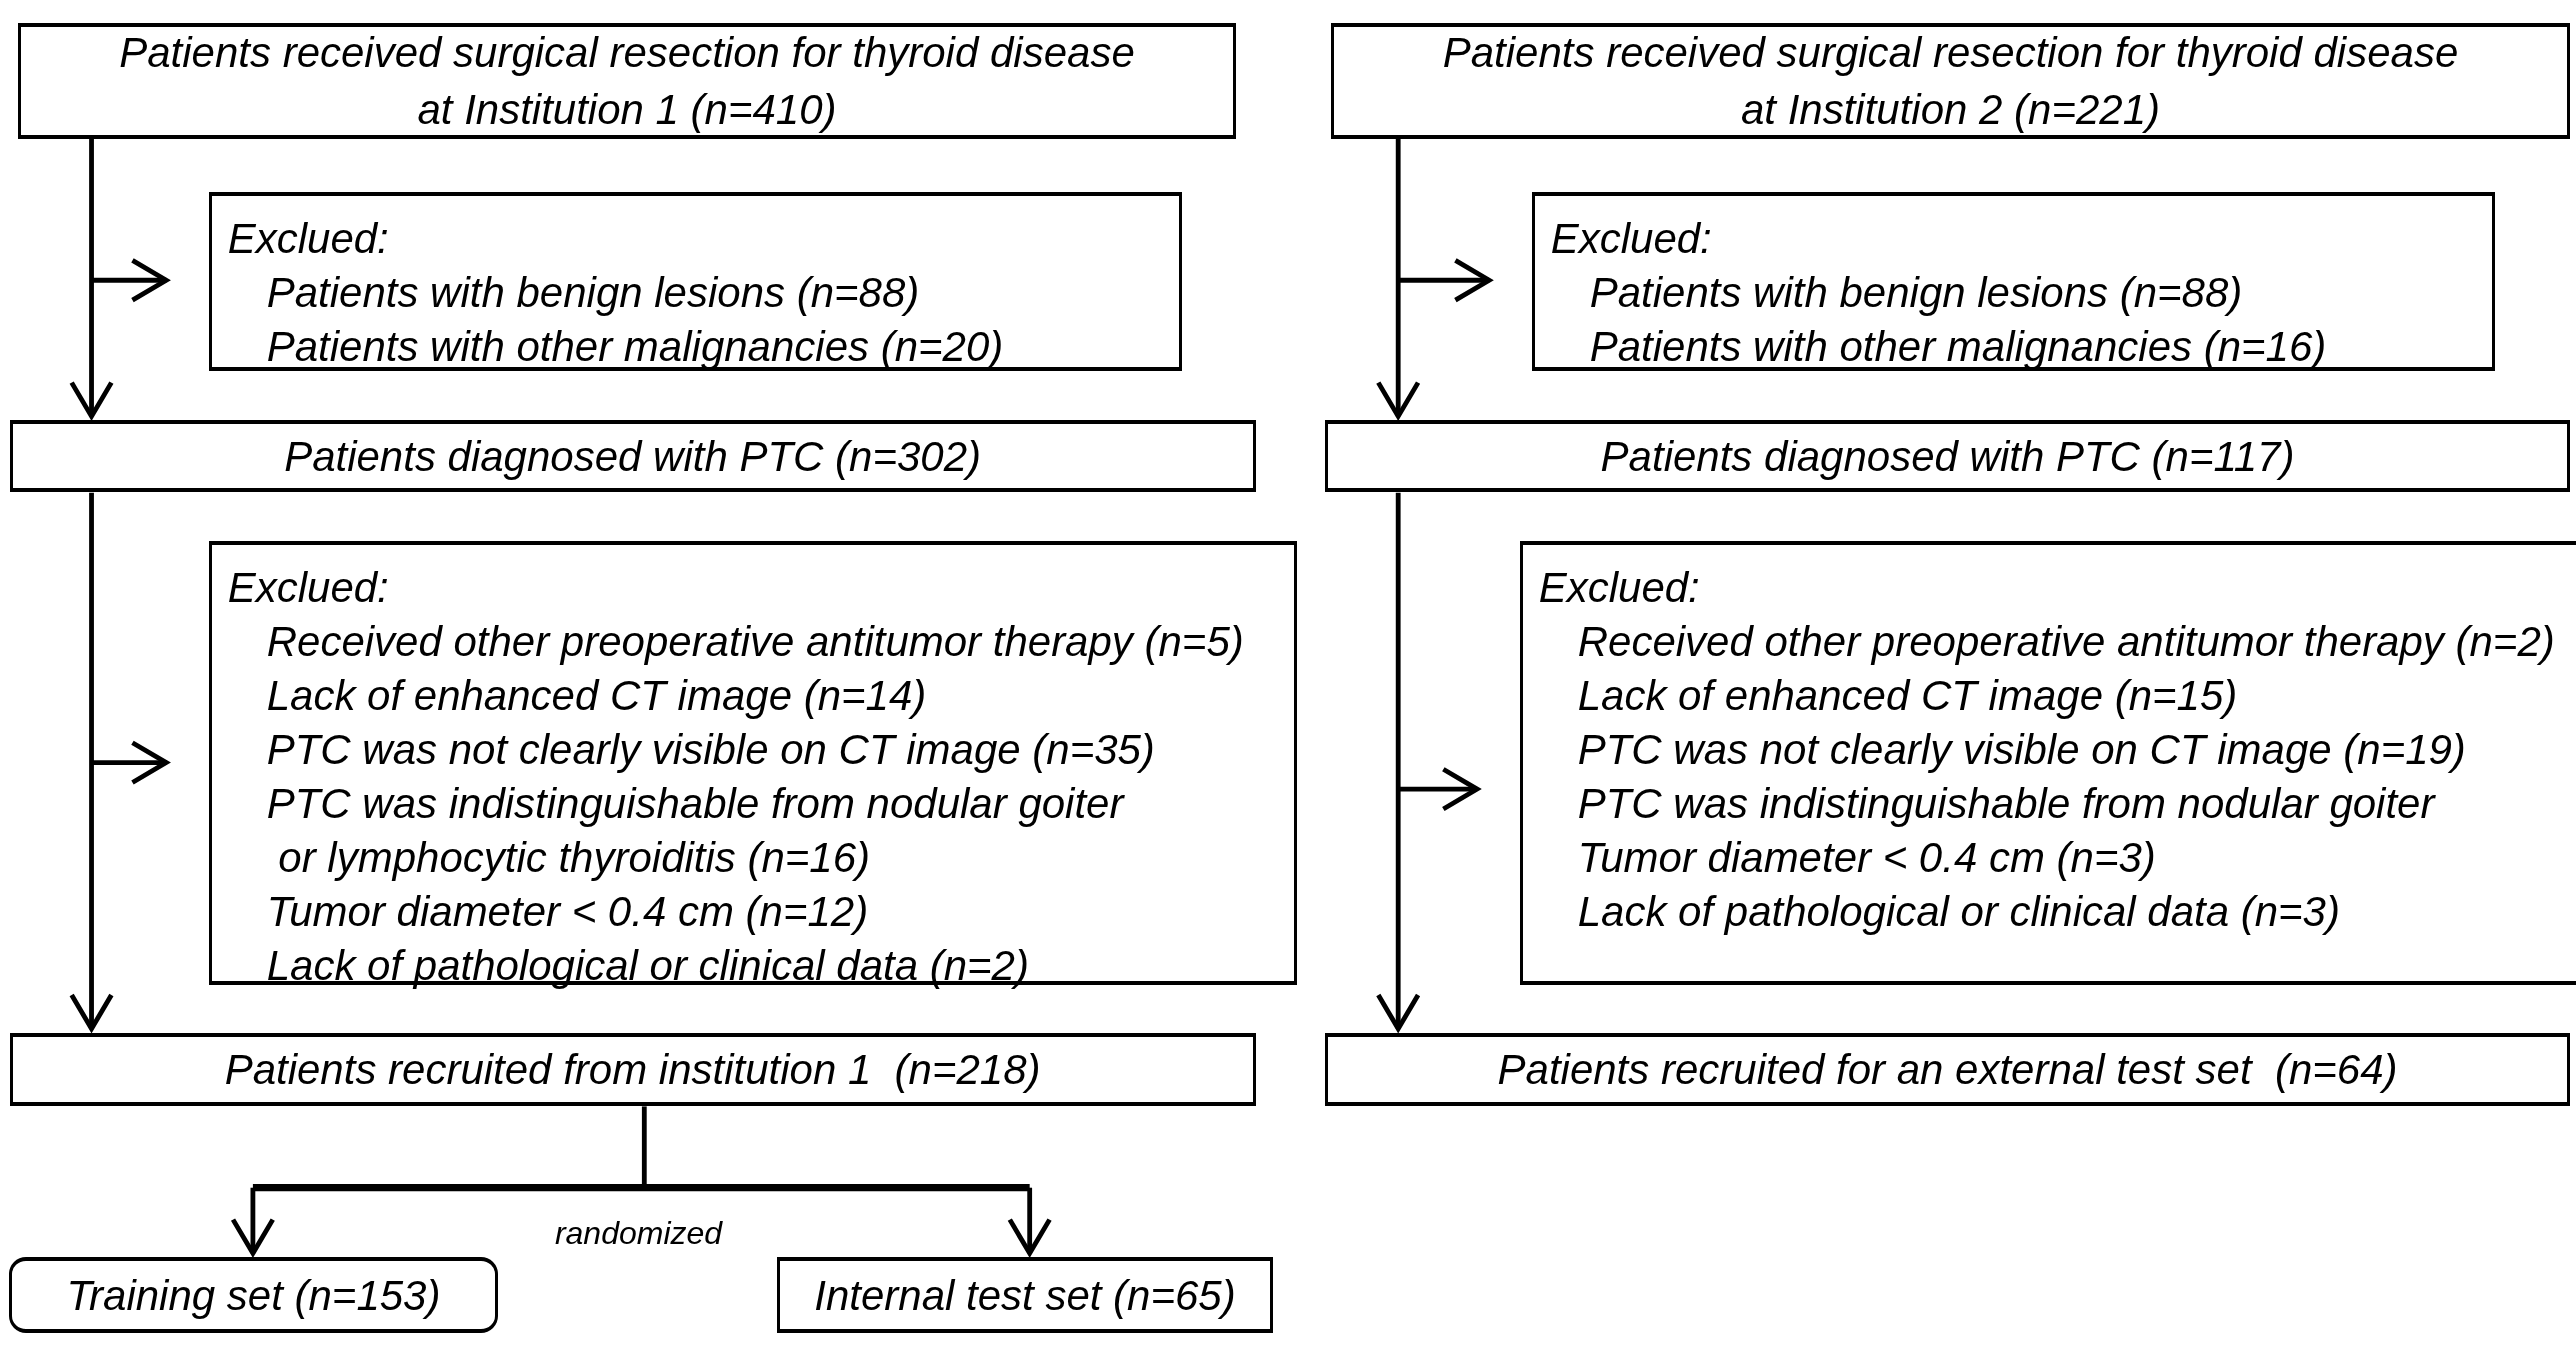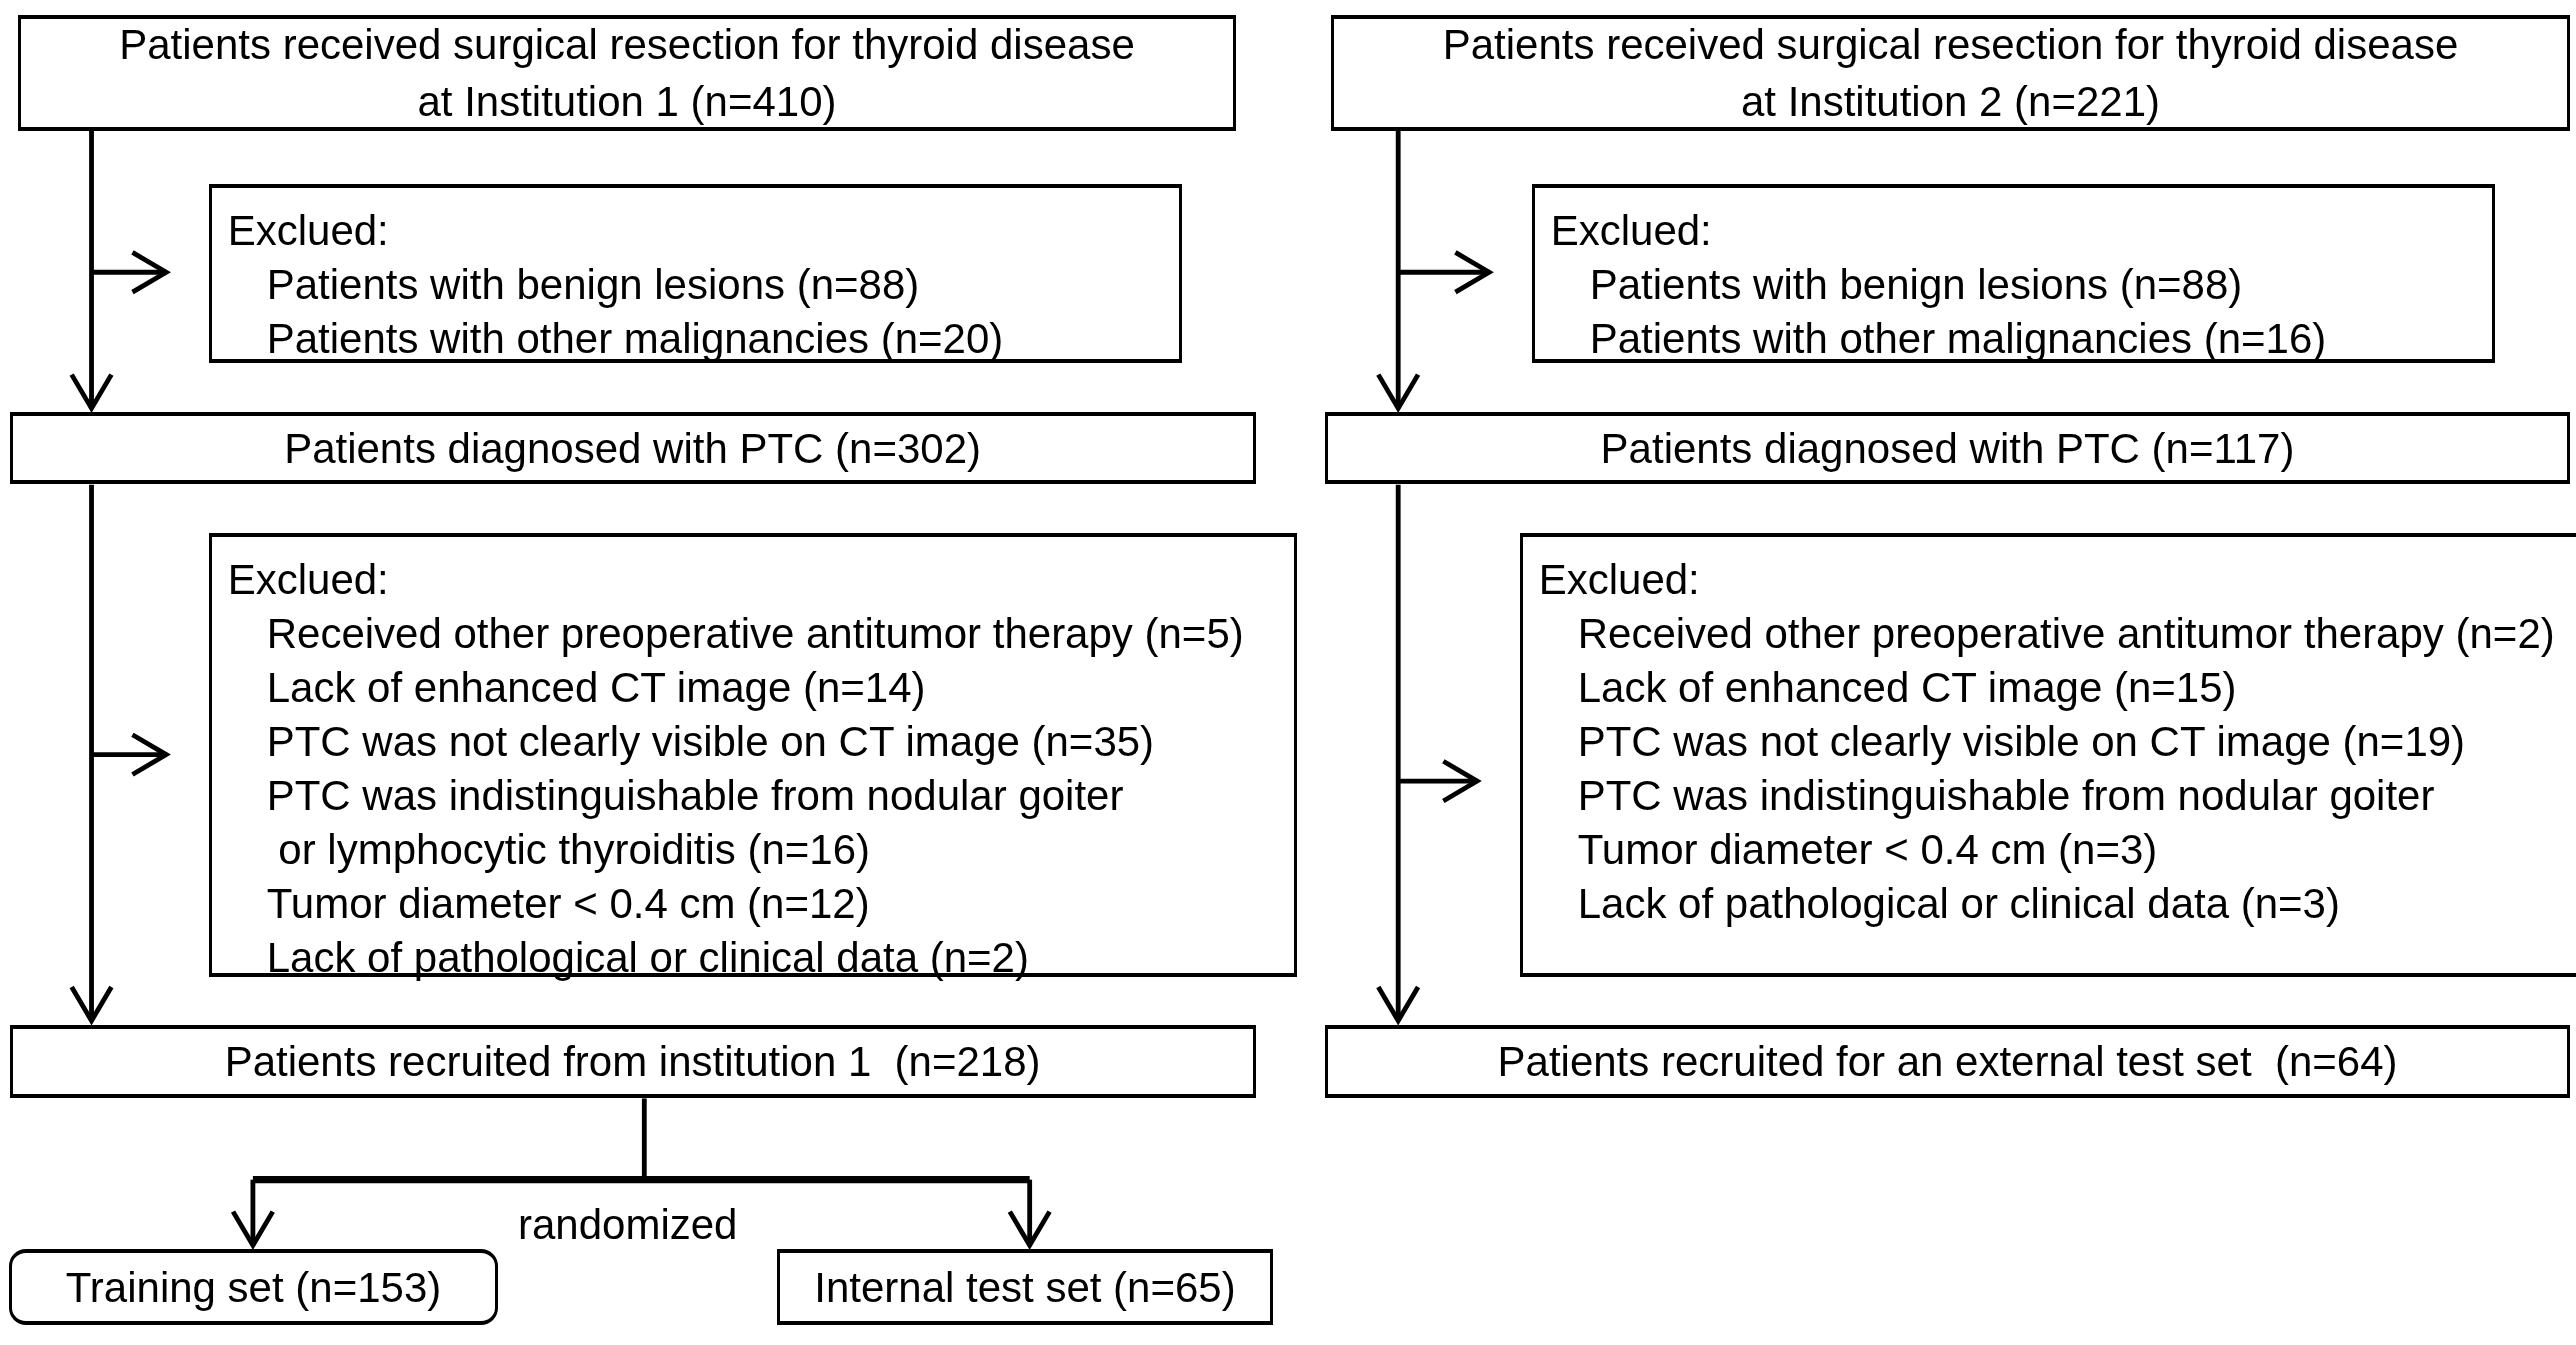--- a/index.html
+++ b/index.html
@@ -1,18 +1,18 @@
 <!DOCTYPE html>
 <html style="font-size:9.6px"><head>
 <meta charset="utf-8">
 <style>
   html,body{margin:0;padding:0;background:#ffffff;}
   body{width:2576px;height:1346px;position:relative;overflow:hidden;
        font-family:"Liberation Sans","DejaVu Sans",sans-serif;color:#000;}
-  #canvas{position:absolute;left:0;top:0;width:2576px;height:1068px;}
+  #canvas{position:absolute;left:0;top:8px;width:2576px;height:1068px;font-style:italic;}
   #connectors{position:absolute;left:0;top:0;width:2576px;height:1346px;}
   .box{position:absolute;background:#fff;border:4.8px solid #000;
        border-left-width:3.6px;border-right-width:3.6px;box-sizing:border-box;
        font-size:42px;}
   .center{display:flex;flex-direction:column;align-items:center;justify-content:center;
           text-align:center;line-height:57px;}
   .excl{padding:15.7px 9.6px 0 15.7px;line-height:54px;margin-left:39px;}
   .excl .line{white-space:pre-wrap;}
   .excl .item{padding-left:39px;}
   .single{white-space:pre-wrap;}
@@ -22,21 +22,21 @@
   #l-excl2{left:170px;top:533px;width:1088px;height:444px;}
   #l-rec{left:9.6px;top:1025px;width:1246px;height:73px;}
   #l-train{left:9px;top:1249px;width:489px;height:76px;border-radius:17px;}
   #l-itest{left:777px;top:1249px;width:496px;height:76px;}
   #r-top{left:1331px;top:15px;width:1239px;height:116px;}
   #r-excl1{left:1493px;top:184px;width:963px;height:179px;}
   #r-ptc{left:1325px;top:412px;width:1245px;height:72px;justify-content:center;}
   #r-excl2{left:1481px;top:533px;width:1089px;height:444px;}
   #r-rec{left:1325px;top:1025px;width:1245px;height:73px;}
   #randomized{position:absolute;left:518px;top:1201px;width:241px;
-              text-align:left;font-size:42px;line-height:48px;}
+              text-align:center;font-size:32px;line-height:48px;}
 </style>
 </head>
 <body>
 
 <div id="canvas">
 
   <svg id="connectors" viewBox="0 0 4278 2235" xmlns="http://www.w3.org/2000/svg">
     <defs>
       <marker id="arr" markerUnits="userSpaceOnUse" markerWidth="140" markerHeight="100" refX="0" refY="0" orient="auto" style="overflow:visible">
         <path d="M-56,-33 L0,0 L-56,33" fill="none" stroke="#000" stroke-width="8"></path>

